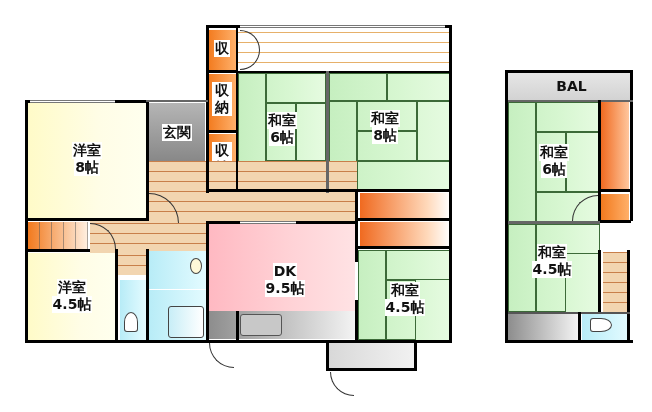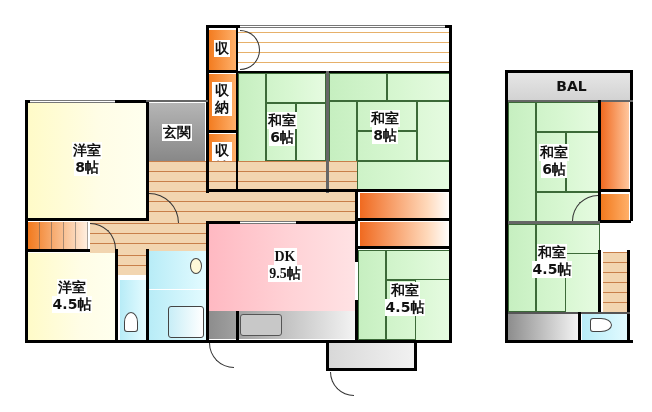--- a/index.html
+++ b/index.html
@@ -69,21 +69,21 @@
   <div class="abs wood" style="left:118px;top:253px;width:28px;height:22px;"></div>
 
   <div class="abs" style="left:28px;top:222px;width:60px;height:27px;background:linear-gradient(90deg,#f27a1e,#ffe8d5);background-image:linear-gradient(90deg,#f27a1e,#fff0e2);">
     <div style="position:absolute;left:0;top:0;width:100%;height:100%;background-image:repeating-linear-gradient(90deg,transparent 0 11px,#555 11px 12px);opacity:.5;"></div>
   </div>
 
   <div class="closet-o" style="left:360px;top:193px;width:90px;height:25px;"></div>
   <div class="closet-o" style="left:360px;top:222px;width:90px;height:24px;"></div>
 
   <div class="abs dk" style="left:209px;top:223px;width:146px;height:88px;"></div>
-  <div class="label" style="left:240px;top:248px;width:90px;font-family:Liberation Serif, serif;"><span>DK</span><br><span>9.5帖</span></div>
+  <div class="label" style="left:240px;top:263px;width:90px;"><span>DK</span><br><span>9.5帖</span></div>
   <div class="abs gray" style="left:209px;top:311px;width:146px;height:28px;"></div>
   <div class="abs" style="left:240px;top:314px;width:42px;height:22px;border:1px solid #555;border-radius:3px;background:#c8c8c8;"></div>
 
   <div class="abs washitsu" style="left:358px;top:250px;width:92px;height:90px;">
     <div class="mat" style="left:28px;top:0;width:64px;height:30px;"></div>
     <div class="mat" style="left:28px;top:30px;width:30px;height:60px;"></div>
     <div class="mat" style="left:0;top:0;width:28px;height:90px;"></div>
   </div>
   <div class="label" style="left:370px;top:282px;width:70px;"><span>和室</span><br><span>4.5帖</span></div>
 

